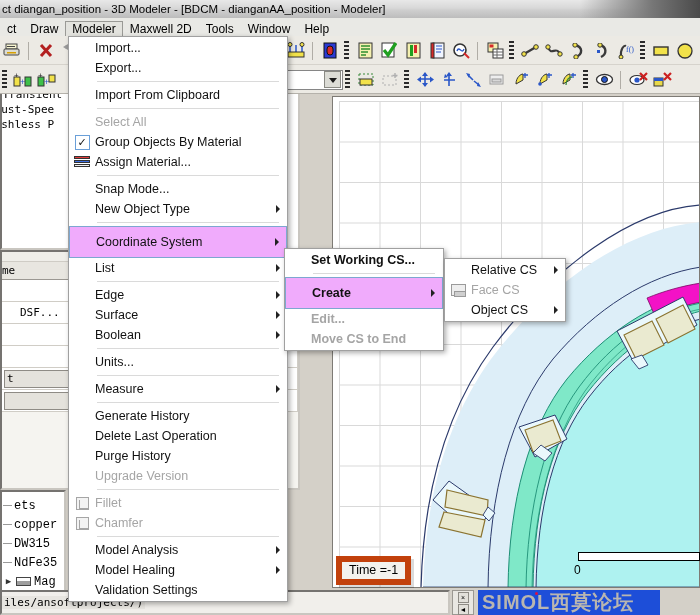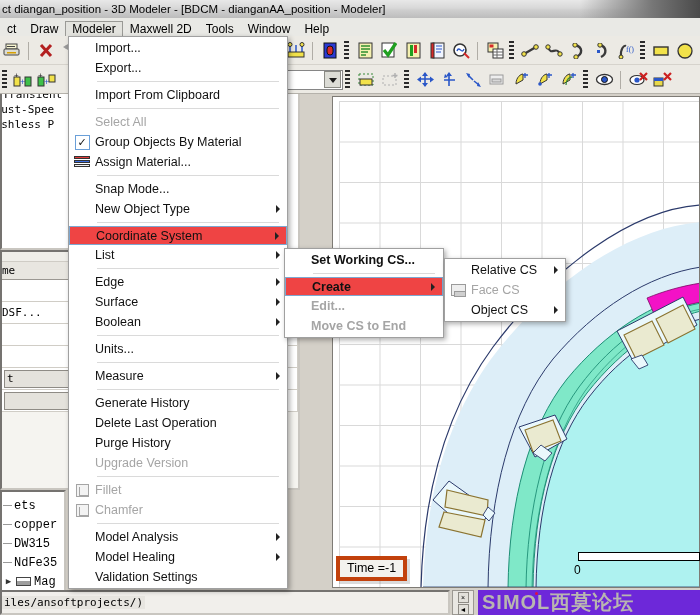--- a/index.html
+++ b/index.html
@@ -88,21 +88,21 @@
   .pg-toprule { height: 10px; background: #efeee9; border-bottom: 1px solid #cfccc5; }
   .pg-headrow { display: flex; height: 18px; background: #e8e6e0; border-bottom: 1px solid #9b9892; }
   .pg-hcell {
     font-family: "DejaVu Sans Mono", monospace; font-size: 11px; line-height: 17px;
     border-right: 1px solid #9b9892; padding-left: 0; background: #e8e6e0;
     overflow: hidden; white-space: nowrap;
   }
   .pg-row { display: flex; height: 22px; border-bottom: 1px solid #d0cdc6; background: #fff; }
   .pg-cell {
     font-family: "DejaVu Sans Mono", monospace; font-size: 11px; line-height: 21px;
-    border-right: 1px solid #d0cdc6; padding-left: 0; white-space: nowrap; overflow: hidden;
+    border-right: 1px solid #d0cdc6; padding-left: 18px; white-space: nowrap; overflow: hidden;
   }
   .pg-btn {
     height: 18px; margin: 2px 2px; background: #e4e2dc; border: 1px solid #8e8b85;
     font-family: "DejaVu Sans Mono", monospace; font-size: 11px; line-height: 16px;
     padding-left: 2px; overflow: hidden; white-space: nowrap;
   }
 
   
   #modelTree {
     left: 262px; top: 96px; width: 66px; height: 492px;
@@ -130,21 +130,21 @@
   }
   #vpgrid {
     position: absolute; left: 6px; top: 4px; width: 362px; height: 488px;
     background-image:
       linear-gradient(to right, #d9d9d9 1px, transparent 1px),
       linear-gradient(to bottom, #d9d9d9 1px, transparent 1px);
     background-size: 40.5px 40.5px;
   }
   .timebox {
     position: absolute; left: 336px; top: 556px; z-index: 7;
-    background: #f3f2ee; border: 4px solid #c2410c; padding: 1px 7px 2px 7px;
+    background: #f3f2ee; border: 6px solid #c2410c; padding: 1px 7px 2px 7px;
     font-size: 12.5px; color: #000; box-shadow: 3px 3px 0 rgba(0,0,0,0.14);
   }
   .scalebar {
     position: absolute; left: 578px; top: 552px; width: 122px; height: 9px;
     border: 1px solid #000; background: #fff; z-index: 6;
   }
   .scalelabel {
     position: absolute; left: 574px; top: 563px; font-size: 12px; color: #000; z-index: 6;
   }
 
@@ -161,22 +161,22 @@
   #scrollstrip {
     position: absolute; left: 452px; top: 590px; width: 22px; height: 25px;
     background: #e9e7e2; border: 1px solid #9b9892;
   }
   #scrollstrip .sbtn {
     width: 11px; height: 11px; margin: 1px auto; background: #e2e0da;
     border: 1px solid #8e8b85; display: flex; align-items: center; justify-content: center;
     font-size: 7px; line-height: 9px;
   }
   #watermark {
-    position: absolute; left: 478px; top: 590px; width: 222px; height: 25px;
-    background: #6d28d9; overflow: hidden;
+    position: absolute; left: 478px; top: 590px; width: 182px; height: 25px;
+    background: #1d4ed8; overflow: hidden;
   }
   #watermark .wm {
     font-family: "Liberation Sans", sans-serif; font-size: 20px; font-weight: bold;
     color: #b9b6b0; letter-spacing: 1px; line-height: 25px; padding-left: 4px; white-space: nowrap;
   }
   #watermark .wmdot {
     position: absolute; left: 57px; top: 2px; width: 3px; height: 3px; background: #d14; border-radius: 50%;
   }
 
   
@@ -192,21 +192,21 @@
     width: 26px; flex: none; display: flex; align-items: center; justify-content: center;
   }
   .mrow .lbl { flex: 1 1 auto; padding-right: 24px; }
   .mrow .arr {
     position: absolute; right: 7px; top: 50%; transform: translateY(-50%);
     width: 0; height: 0; border-left: 4px solid #222;
     border-top: 4px solid transparent; border-bottom: 4px solid transparent;
   }
   .mrow.disabled { color: #a5a5a5; }
   .mrow.hl {
-    background: #ef4444; border: 1px solid #7da7d0; height: 19px;
+    background: #f0abfc; border: 1px solid #7da7d0; height: 32px;
   }
   .msep { height: 1px; background: #dadada; margin: 3px 8px 3px 28px; }
   .chkbox {
     width: 15px; height: 15px; background: #fff; border: 1px solid #6a9fd8;
     display: flex; align-items: center; justify-content: center;
     font-size: 11px; color: #111; line-height: 13px;
   }
   .matsicon {
     width: 16px; height: 12px; position: relative;
   }

